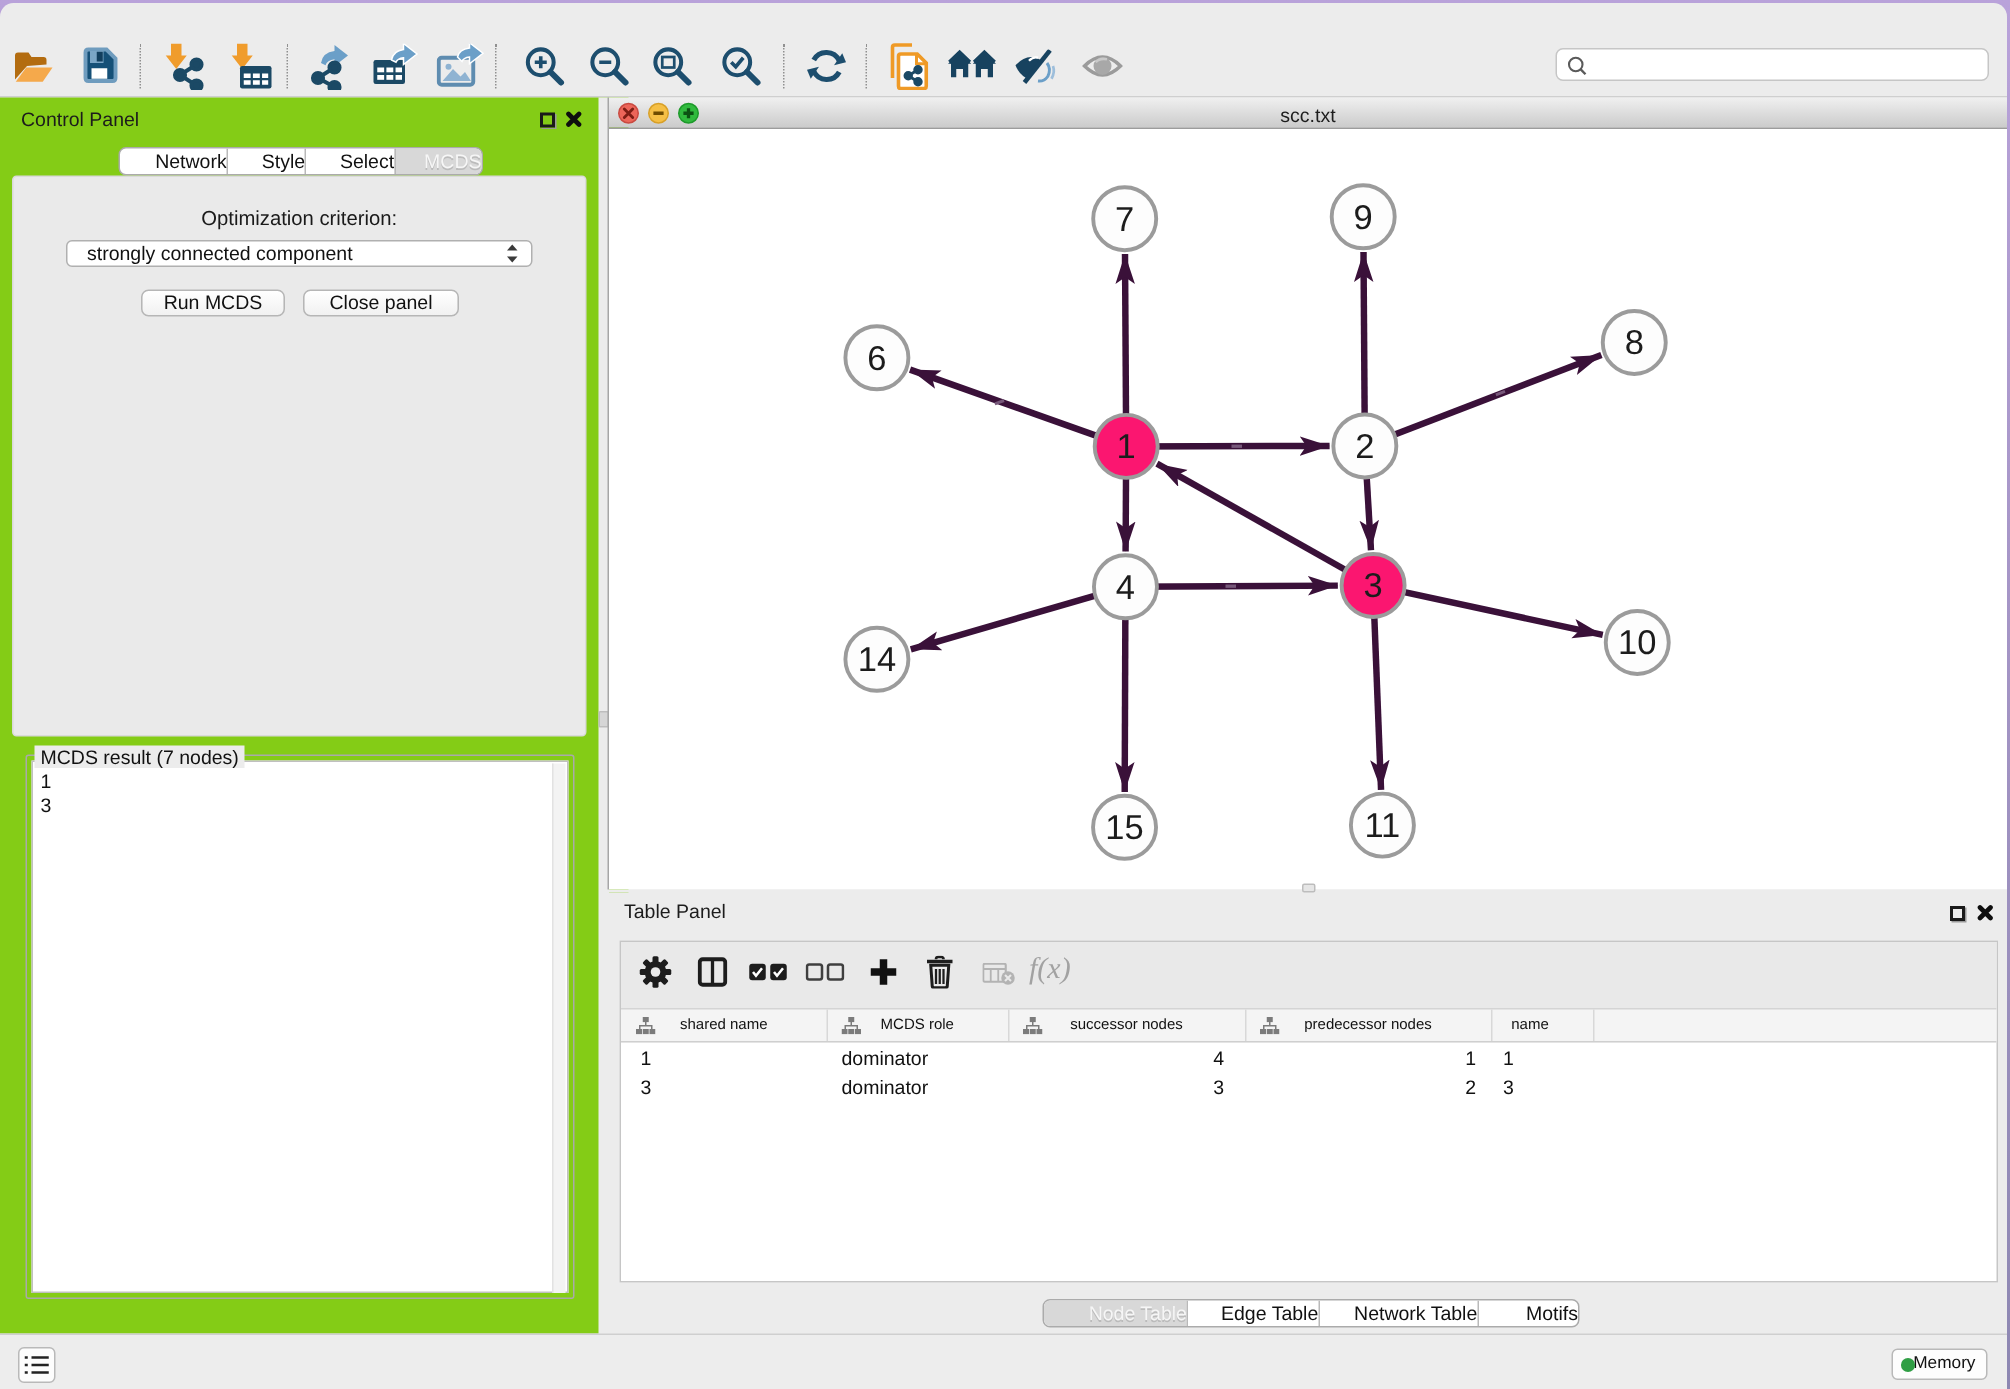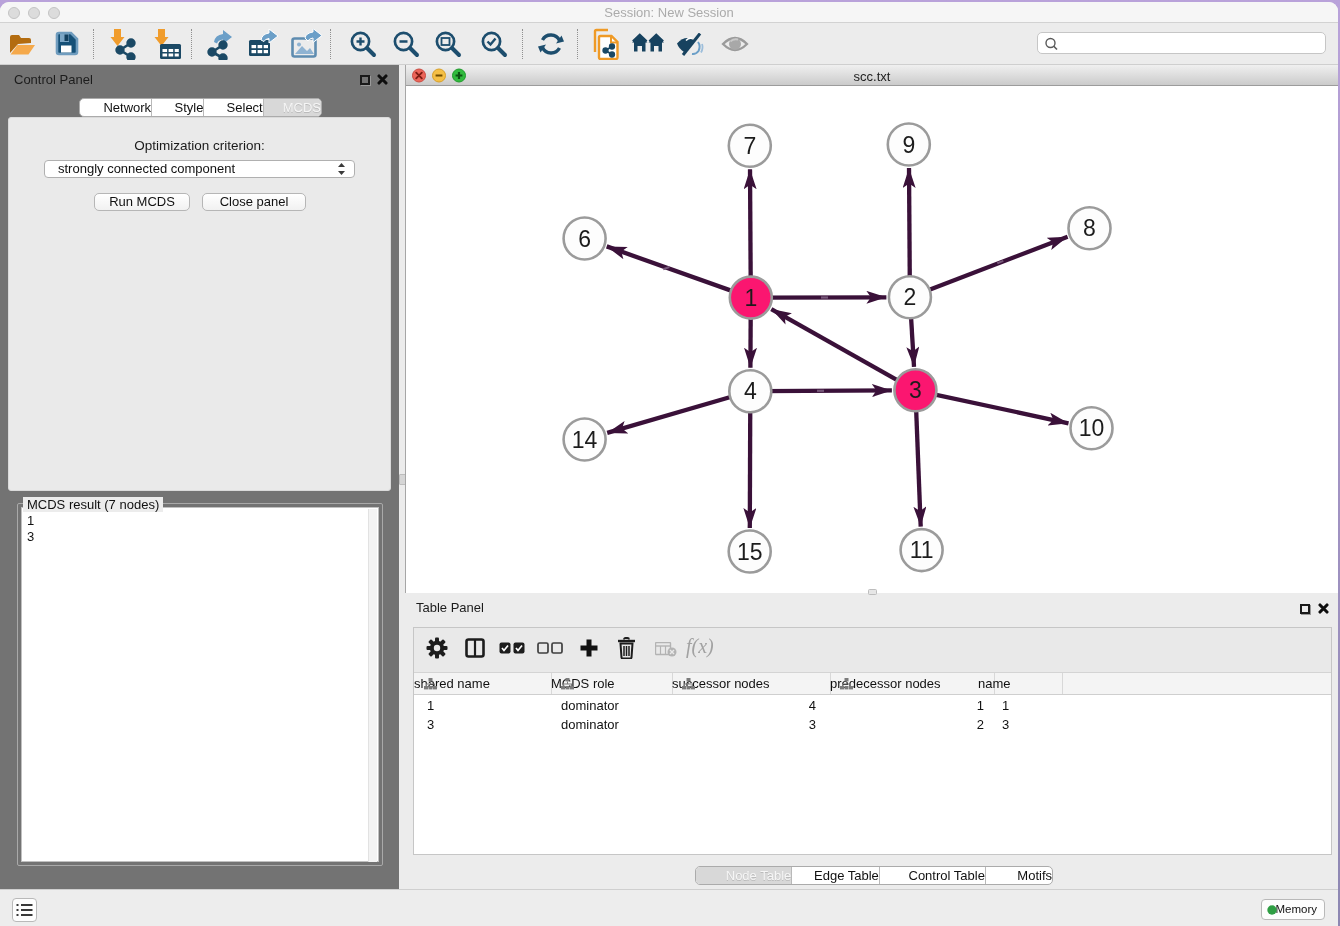--- a/index.html
+++ b/index.html
@@ -14,21 +14,21 @@
  background:#dcdcdc;border:1px solid #c3c3c3;box-sizing:border-box;}
 #wtitle{position:absolute;top:3px;left:0;width:100%;text-align:center;
  font-size:13px;color:#ababab;}
 #toolbar{position:absolute;left:0;top:21px;width:100%;height:41px;background:#ececec;
  border-bottom:1px solid #cfcfcf;}
 .tsep{position:absolute;top:6px;height:30px;width:0;border-left:1px dotted #909090;}
 .ticon{position:absolute;top:0;}
 #search{position:absolute;left:1037px;top:9px;width:289px;height:22px;background:#fff;
  border:1px solid #c6c6c6;border-radius:5px;box-sizing:border-box;}
 
-#cpanel{position:absolute;left:0;top:63px;width:399px;height:828px;background:#737373;padding-left:20px;}
+#cpanel{position:absolute;left:0;top:63px;width:399px;height:828px;background:#84cc16;padding-left:20px;}
 #cphead{position:absolute;left:14px;top:7px;font-size:13px;color:#1c1c1c;}
 .tabs{position:absolute;display:flex;height:19px;border:1px solid #ababab;
  border-radius:5px;overflow:hidden;background:#fff;box-sizing:border-box;}
 .tab{font-size:13px;font-weight:400;color:#111;text-align:right;
  line-height:17px;border-left:1px solid #b9b9b9;}
 .tab:first-child{border-left:none;}
 .tab.sel{background:#d8d8d8;color:#f6f6f6;text-shadow:0 1px 0 #bbb;}
 #optlabel{position:absolute;left:0;top:73px;width:399px;text-align:center;
  font-size:13.5px;color:#1a1a1a;}
 #combo{position:absolute;left:44px;top:95px;width:311px;height:18px;background:#fff;
@@ -57,38 +57,32 @@
 #hsplit{position:absolute;left:406px;top:591px;width:932px;height:2px;background:#ececec;}
 
 #tpanel{position:absolute;left:406px;top:593px;width:932px;height:298px;background:#ececec;}
 #tphead{position:absolute;left:10px;top:5px;font-size:13px;color:#1c1c1c;}
 #tcontainer{position:absolute;left:7px;top:32px;width:919px;height:228px;background:#fff;
  border:1px solid #c6c6c6;box-sizing:border-box;}
 #ttoolbar{position:absolute;left:0;top:0;width:100%;height:44px;background:#e9e9e9;}
 #thead{position:absolute;left:0;top:44px;width:100%;height:23px;background:#f4f4f4;
  border-top:1px solid #d4d4d4;border-bottom:1px solid #cfcfcf;box-sizing:border-box;}
 .hcell{position:absolute;top:0;height:100%;border-right:1px solid #d8d8d8;
- font-size:13px;color:#111;line-height:21px;}
+ font-size:10px;color:#111;text-align:center;line-height:21px;}
 .hicon{position:absolute;left:10px;top:5px;}
 .trow{position:absolute;left:0;width:100%;height:19px;font-size:13px;color:#111;}
 .tc{position:absolute;top:2px;}
 
 #statusbar{position:absolute;left:0;top:887px;width:1338px;height:37px;background:#ededed;
  border-top:1px solid #cfcfcf;box-sizing:border-box;}
 svg{display:block;}
 </style>
 </head>
 <body>
 <div id="win">
-  <div id="titlebar">
-    <div class="tl" style="left:8px;"></div>
-    <div class="tl" style="left:28px;"></div>
-    <div class="tl" style="left:48px;"></div>
-    <div id="wtitle">Session: New Session</div>
-  </div>
   <div id="toolbar">
     <div class="tsep" style="left:93px"></div>
     <div class="tsep" style="left:191px"></div>
     <div class="tsep" style="left:330px"></div>
     <div class="tsep" style="left:522px"></div>
     <div class="tsep" style="left:577px"></div>
 
     <div class="ticon" style="left:8px;top:8px">
         <svg width="28" height="26" viewBox="0 0 28 26">
       <path fill="#b36c10" d="M2 22 L2 6 Q2 4 4 4 L11 4 L13 7 L21 7 Q23 7 23 9 L23 12 L10 13 L2 22 Z"></path>
@@ -484,21 +478,21 @@
         <span class="tc" style="left:13px;">3</span>
         <span class="tc" style="left:147px;">dominator</span>
         <span class="tc" style="left:380px;width:22px;text-align:right;">3</span>
         <span class="tc" style="left:548px;width:22px;text-align:right;">2</span>
         <span class="tc" style="left:588px;">3</span>
       </div>
     </div>
     <div class="tabs" style="left:289px;top:271px;width:358px;">
       <div class="tab sel" style="width:98px">Node Table</div>
       <div class="tab" style="width:89px">Edge Table</div>
-      <div class="tab" style="width:108px">Control Table</div>
+      <div class="tab" style="width:108px">Network Table</div>
       <div class="tab" style="width:68px">Motifs</div>
     </div>
   </div>
   <div id="statusbar">
     <div style="position:absolute;left:12px;top:8px;width:25px;height:24px;background:#fdfdfd;border:1px solid #b9b9b9;border-radius:4px;box-sizing:border-box;">
       <svg width="17" height="14" viewBox="0 0 17 14" style="position:absolute;left:3px;top:4px">
         <g stroke="#222" stroke-width="1.8">
           <line x1="0.5" y1="2" x2="2.5" y2="2"></line>
             <line x1="5" y1="2" x2="16.5" y2="2"></line>
           <line x1="0.5" y1="7" x2="2.5" y2="7"></line>

